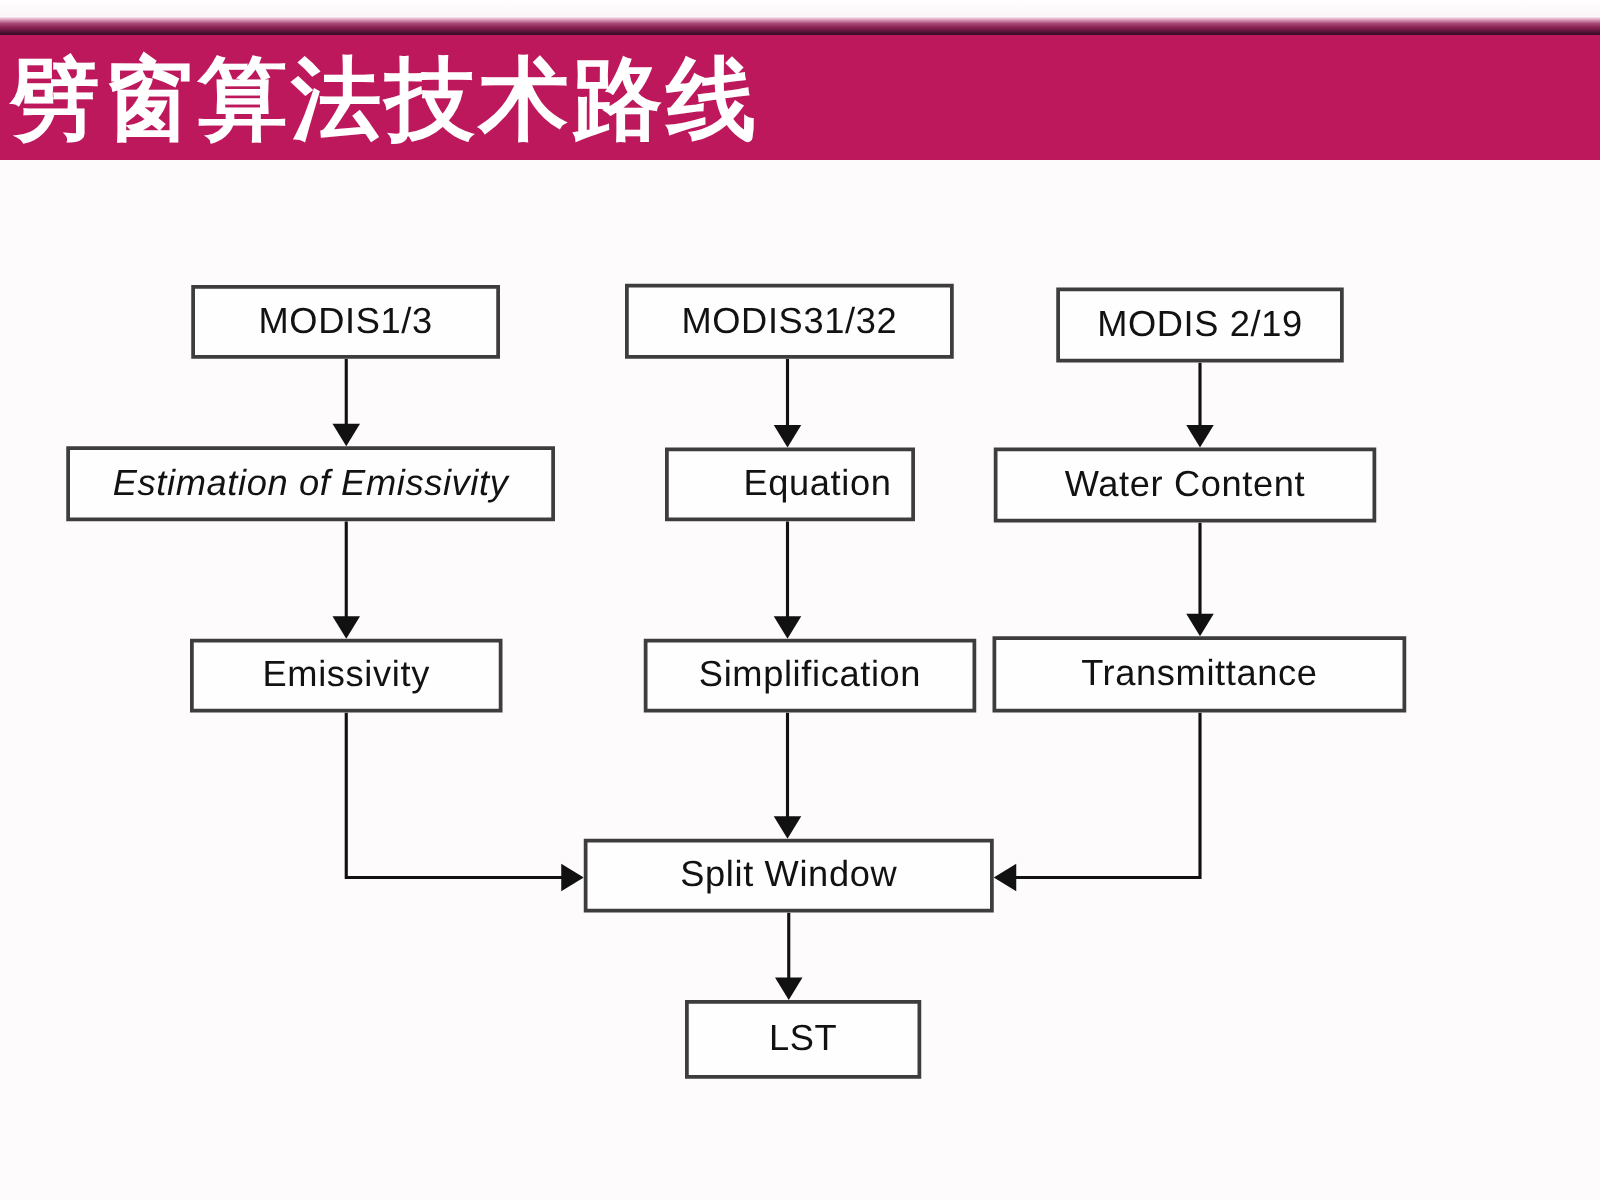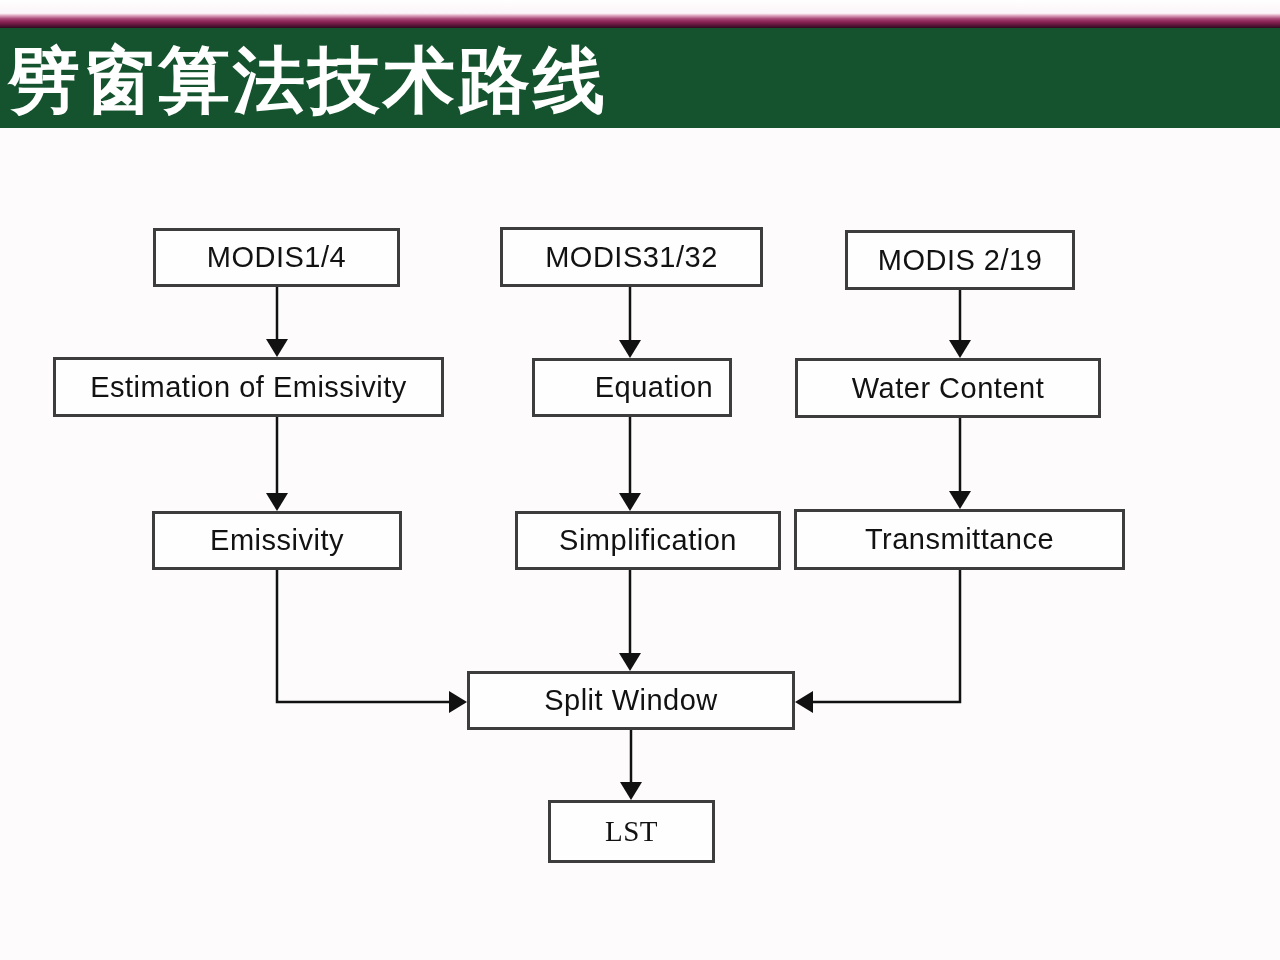--- a/index.html
+++ b/index.html
@@ -30,21 +30,21 @@
       #dda0bb 18%,
       #a84a78 38%,
       #8c2556 58%,
       #5a1438 82%,
       #300a21 100%);
   }
   .title-band {
     position: absolute;
     left: 0; top: 28px;
     width: 1280px; height: 100px;
-    background: #14532d;
+    background: #be185d;
   }
   .slide-title {
     position: absolute;
     left: 8px; top: 0;
     height: 100px;
     line-height: 104px;
     color: #ffffff;
     font-size: 72px;
     font-weight: 900;
     letter-spacing: 3px;
@@ -120,32 +120,32 @@
 
       <polygon points="467,702 449,691 449,713"></polygon>
 
       <polygon points="795,702 813,691 813,713"></polygon>
     </g>
   </svg>
 
   <div>
 
     <div class="node" style="left:153px; top:228px; width:247px; height:59px;">
-      <span class="node-label">MODIS1/4</span>
+      <span class="node-label">MODIS1/3</span>
     </div>
 
     <div class="node" style="left:500px; top:227px; width:263px; height:60px;align-items:center;">
       <span class="node-label">MODIS31/32</span>
     </div>
 
     <div class="node" style="left:845px; top:230px; width:230px; height:60px;">
       <span class="node-label">MODIS 2/19</span>
     </div>
 
-    <div class="node" style="left:53px; top:357px; width:391px; height:60px;">
+    <div class="node" style="left:53px; top:357px; width:391px; height:60px;font-style:italic;">
       <span class="node-label">Estimation of Emissivity</span>
     </div>
 
     <div class="node" style="left:532px; top:358px; width:200px; height:59px;padding-left:44px;">
       <span class="node-label">Equation</span>
     </div>
 
     <div class="node" style="left:795px; top:358px; width:306px; height:60px;">
       <span class="node-label">Water Content</span>
     </div>
@@ -159,18 +159,18 @@
     </div>
 
     <div class="node" style="left:794px; top:509px; width:331px; height:61px;">
       <span class="node-label">Transmittance</span>
     </div>
 
     <div class="node" style="left:467px; top:671px; width:328px; height:59px;">
       <span class="node-label">Split Window</span>
     </div>
 
-    <div class="node" style="left:548px; top:800px; width:167px; height:63px;font-family:Liberation Serif, serif;">
+    <div class="node" style="left:548px; top:800px; width:189px; height:63px;">
       <span class="node-label">LST</span>
     </div>
 
   </div>
 </div>
 
 </body></html>

